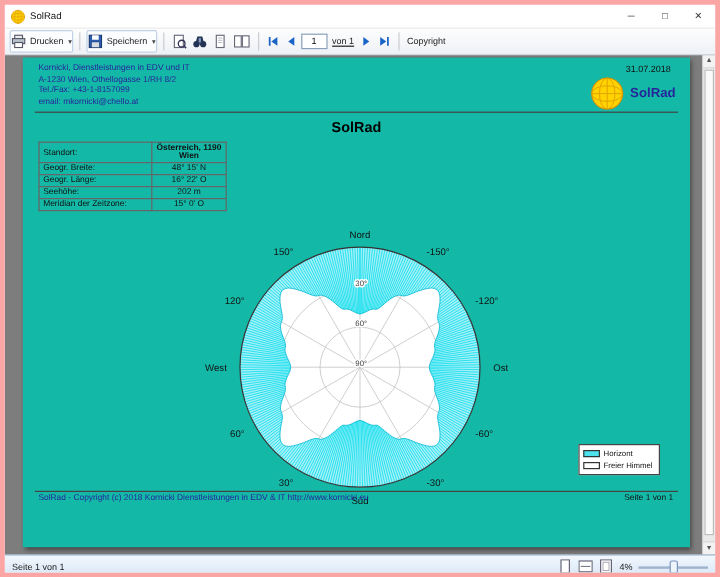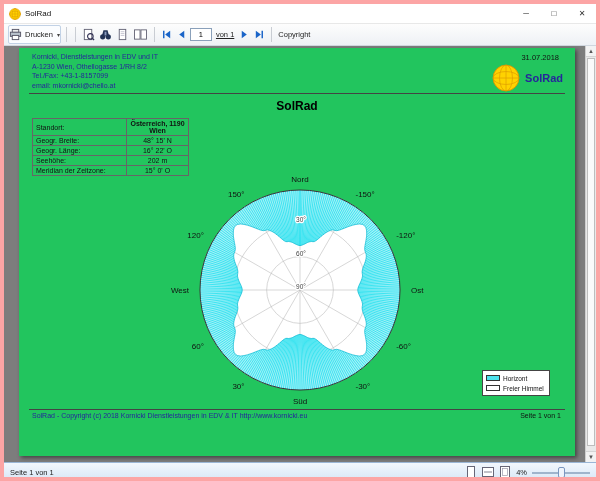--- a/index.html
+++ b/index.html
@@ -22,33 +22,33 @@
   .nav-label { font-size: 7.5px; color: #222; margin: 0 2px; text-decoration: underline; }
 
   
   .preview { position: relative; height: 416px; background: #7d7d7d; overflow: hidden; }
   .scrollbar { position: absolute; right: 0; top: 0; width: 11px; height: 100%; background: #e9e9e9; border-left: 1px solid #cfcfcf; }
   .sb-btn { height: 11px; display: flex; align-items: center; justify-content: center; font-size: 6px; color: #555; background: #f2f2f2; border-bottom: 1px solid #d5d5d5; }
   .sb-btn.bottom { position: absolute; bottom: 0; width: 100%; border-top: 1px solid #d5d5d5; border-bottom: none; }
   .sb-thumb { position: absolute; top: 12px; left: 1px; width: 8px; height: 388px; background: #fafafa; border: 1px solid #bdbdbd; }
 
   
-  .page { position: relative; width: 556px; height: 408px; background: #22c55e; margin: 2px 0 0 15px; box-shadow: 2px 2px 4px rgba(0,0,0,0.45); font-size: 7px; color: #111; padding-left: 25px; }
+  .page { position: relative; width: 556px; height: 408px; background: #14b8a6; margin: 2px 0 0 15px; box-shadow: 2px 2px 4px rgba(0,0,0,0.45); font-size: 7px; color: #111; padding-left: 25px; }
   .hdr-lines { position: absolute; top: 4px; left: 13px; line-height: 9.5px; font-size: 7px; color: #26269B; }
   .doc-date { position: absolute; top: 5px; right: 16px; font-size: 7.5px; color: #111; }
   .brand-row { position: absolute; top: 16px; right: 12px; display: flex; align-items: center; gap: 5px; }
   .brand-text { font-size: 11px; font-weight: bold; color: #26269B; }
   .rule { position: absolute; left: 10px; right: 10px; border-top: 1px solid #444; }
   .doc-title { position: absolute; top: 51px; left: 0; width: 100%; text-align: center; font-size: 12px; font-weight: bold; color: #000; }
   .info-table { position: absolute; top: 70px; left: 13px; border-collapse: collapse; font-size: 7px; }
   .info-table td { border: 1px solid #666; padding: 1px 3px; height: 10px; }
   .info-table td.lbl { width: 94px; text-align: left; }
   .info-table td.val { width: 62px; text-align: center; }
   .info-table td.val.bold { font-weight: bold; }
-  .chart-wrap { position: absolute; left: 131px; top: 92px; width: 300px; height: 300px; }
+  .chart-wrap { position: absolute; left: 131px; top: 108px; width: 300px; height: 300px; }
   #polar-svg text { font-family: "Liberation Sans", sans-serif; }
   .legend { position: absolute; left: 463px; top: 322px; width: 68px; border: 1px solid #444; background: #fff; padding: 2px 3px; }
   .leg-row { display: flex; align-items: center; gap: 3px; height: 10px; font-size: 6.5px; }
   .swatch { display: inline-block; width: 14px; height: 6px; border: 1px solid #333; }
   .footer-left { position: absolute; top: 364px; left: 13px; font-size: 7px; color: #26269B; }
   .footer-right { position: absolute; top: 364px; right: 14px; font-size: 7px; color: #111; }
 
   
   .statusbar { height: 19px; background: linear-gradient(#f2f7fd, #d7e6f6); border-top: 1px solid #9ab6d6; display: flex; align-items: center; font-size: 7.5px; color: #222; padding: 0 6px; gap: 5px; }
   .statusbar .spacer { flex: 1; }
@@ -82,20 +82,29 @@
     <div class="tbtn framed">
       <svg width="13" height="13" viewBox="0 0 14 14">
         <rect x="3.5" y="1.5" width="7" height="3.5" fill="#eee" stroke="#556"></rect>
         <rect x="1.5" y="4.5" width="11" height="4.5" fill="#b9c2cc" stroke="#556"></rect>
         <rect x="3.5" y="8" width="7" height="4.5" fill="#fff" stroke="#556"></rect>
       </svg>
       <span>Drucken</span>
       <span class="dd">▾</span>
     </div>
     <div class="sep"></div>
+    <div class="tbtn framed">
+      <svg width="13" height="13" viewBox="0 0 14 14">
+        <rect x="1.5" y="1.5" width="11" height="11" fill="#2a5db0" stroke="#1a3a70"></rect>
+        <rect x="4" y="1.5" width="6" height="4" fill="#fff"></rect>
+        <rect x="3.5" y="7.5" width="7" height="5" fill="#d8dde4" stroke="#1a3a70" stroke-width="0.5"></rect>
+      </svg>
+      <span>Speichern</span>
+      <span class="dd">▾</span>
+    </div>
     <div class="sep"></div>
     <div class="tbtn">
       <svg width="13" height="13" viewBox="0 0 14 14">
         <rect x="2.5" y="1.5" width="8" height="11" fill="#fff" stroke="#667"></rect>
         <circle cx="9" cy="9" r="3" fill="none" stroke="#335" stroke-width="1.2"></circle>
         <path d="M11,11 L13,13" stroke="#335" stroke-width="1.4"></path>
       </svg>
     </div>
     <div class="tbtn">
       <svg width="13" height="13" viewBox="0 0 14 14">

